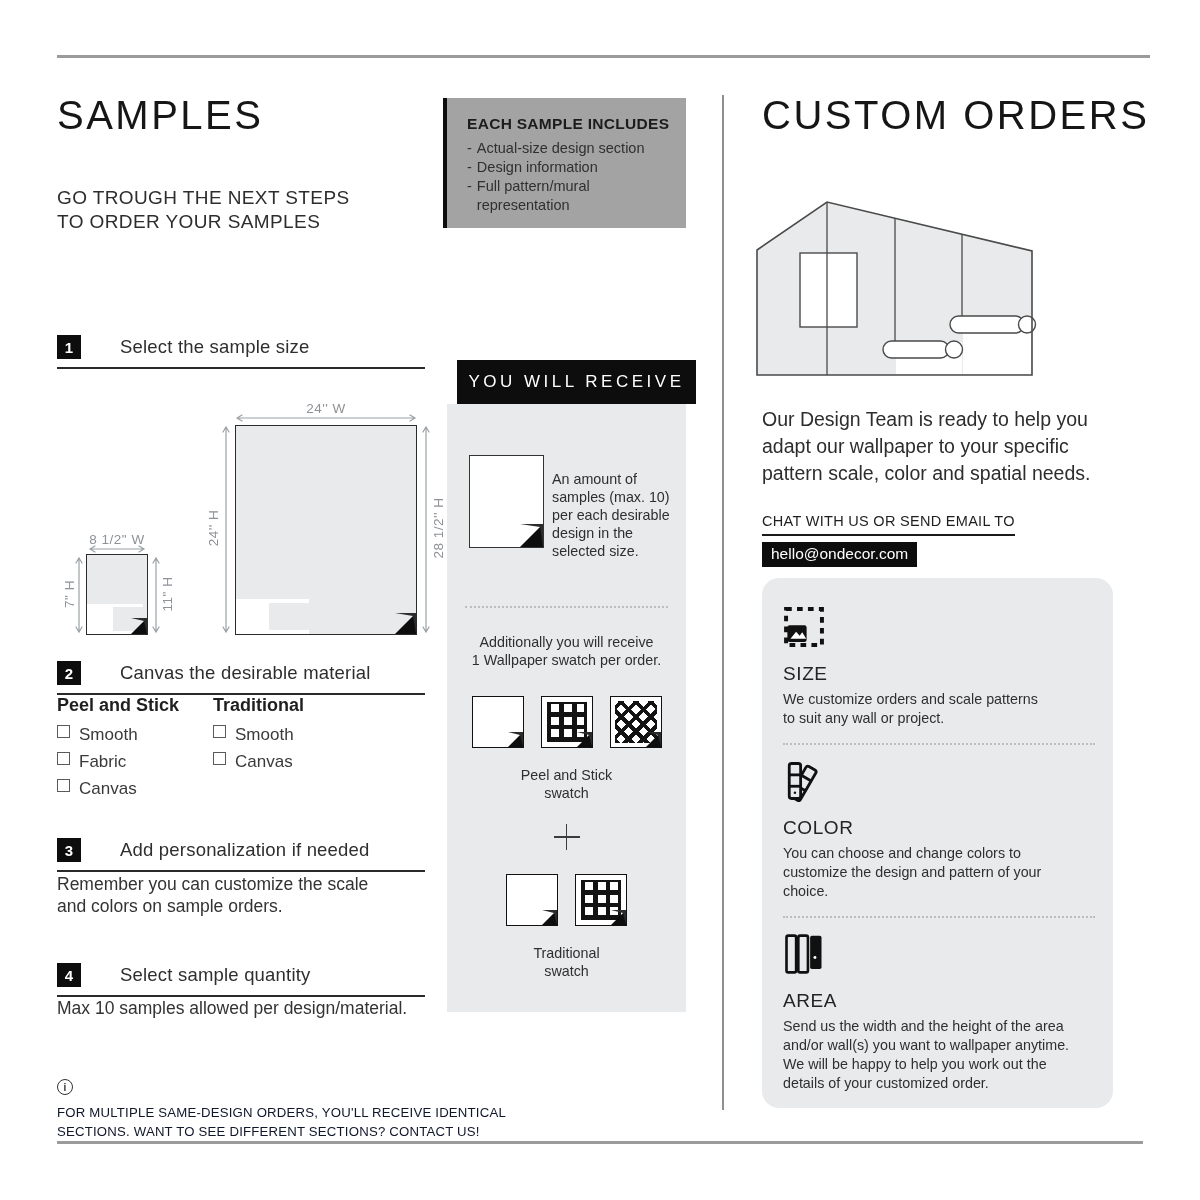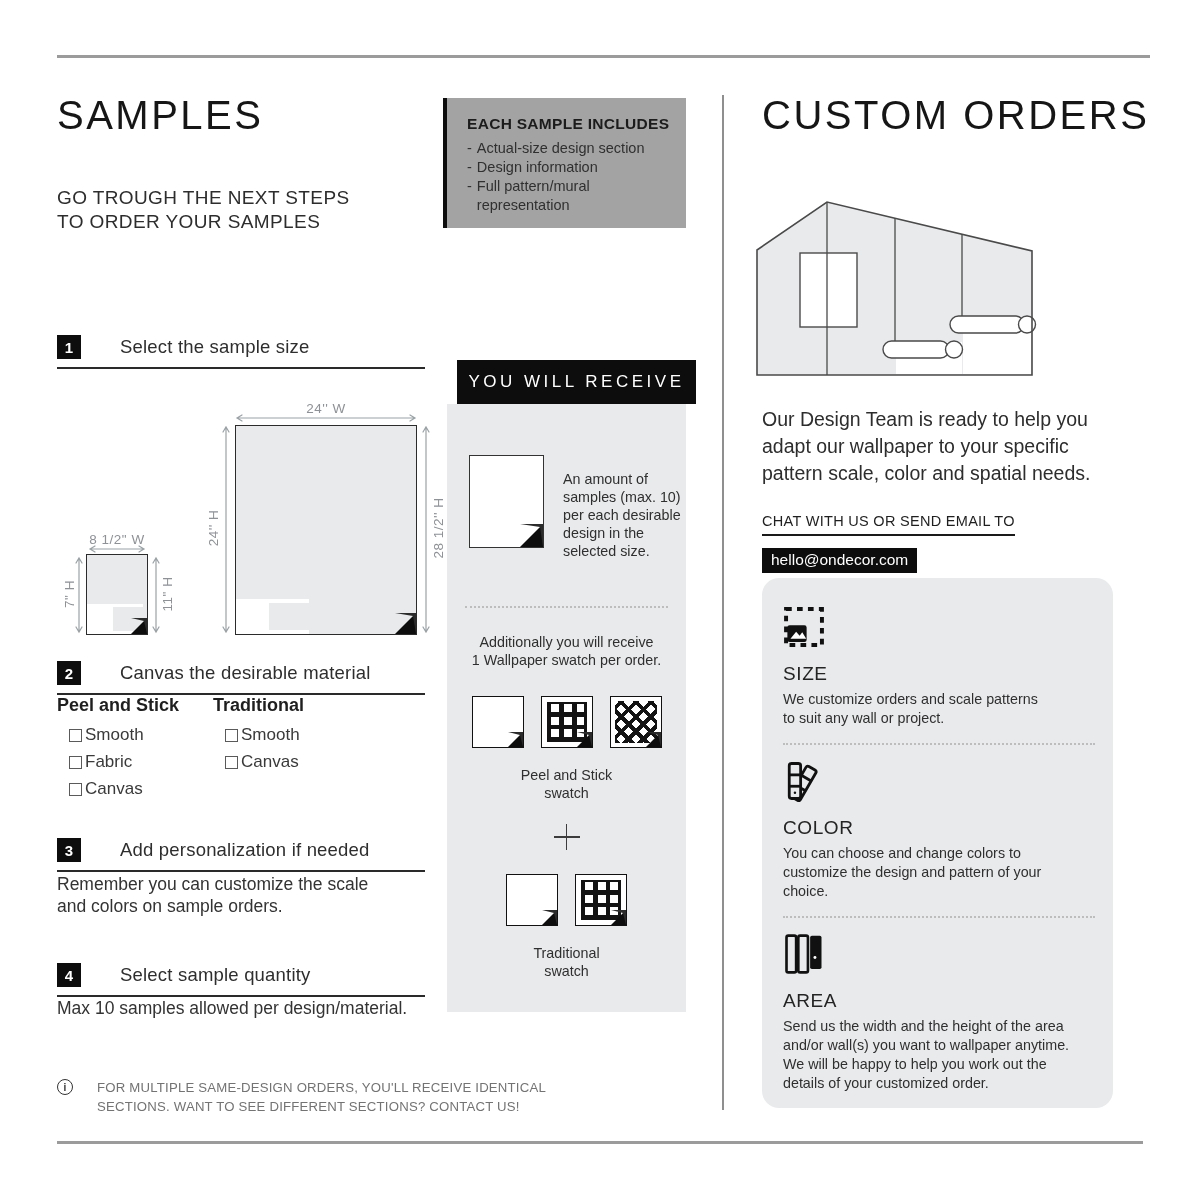--- a/index.html
+++ b/index.html
@@ -28,41 +28,41 @@
   .sbox .innergray{position:absolute;background:#e8eaeb;}
   .fold{position:absolute;right:0;bottom:0;width:0;height:0;border-style:solid;}
   .hlab,.vlab{position:absolute;font-size:13.5px;color:#8e9296;letter-spacing:.5px;white-space:nowrap;}
   .hlab{transform:translate(-50%,0);}
   .vlab{transform:translate(-50%,-50%) rotate(-90deg);}
 
   
   .materials{position:absolute;left:57px;top:695px;width:368px;display:flex;}
   .matcol{width:156px;}
   .mattitle{font-size:18px;font-weight:700;color:#1f1f1f;margin-bottom:9px;white-space:nowrap;}
-  .cbrow{display:flex;align-items:center;gap:3px;margin-bottom:7px;font-size:17px;color:#3a3a3a;white-space:nowrap;margin-left:12px;}
+  .cbrow{display:flex;align-items:flex-start;gap:9px;margin-bottom:7px;font-size:17px;color:#3a3a3a;white-space:nowrap;}
   .cb{width:13px;height:13px;border:1.5px solid #5a5a5a;flex:0 0 13px;box-sizing:border-box;}
 
   .note{position:absolute;left:57px;font-size:17.5px;line-height:22px;color:#333;}
-  .footnote{position:absolute;left:57px;top:1078px;width:500px;display:flex;gap:24px;
-            font-size:13.2px;line-height:19px;letter-spacing:.2px;color:#737373;}
+  .footnote{position:absolute;left:57px;top:1078px;width:500px;display:flex;gap:8px;
+            font-size:13.2px;line-height:19px;letter-spacing:.2px;color:#0f172a;flex-direction:column;}
   .info-icon{flex:0 0 16px;width:16px;height:16px;border:1.4px solid #333;border-radius:50%;
              display:flex;align-items:center;justify-content:center;margin-top:1px;box-sizing:border-box;}
   .info-icon::before{content:"i";font-size:10px;font-weight:700;color:#333;}
 
   
   .includes{position:absolute;left:443px;top:98px;width:243px;height:130px;background:#a3a3a3;
             border-left:4px solid #0d0d0d;box-sizing:border-box;padding:17px 12px 0 20px;}
   .inc-title{font-size:15.5px;font-weight:700;color:#1c1c1c;letter-spacing:.3px;margin-bottom:6px;}
   .inc-row{display:flex;gap:5px;font-size:14.5px;line-height:19px;color:#303030;}
   .receive-header{position:absolute;left:447px;top:360px;width:239px;height:44px;background:#0d0d0d;
                   color:#fff;display:flex;align-items:center;justify-content:center;
                   font-size:17px;letter-spacing:3.5px;white-space:nowrap;margin-left:10px;}
   .receive-box{position:absolute;left:447px;top:404px;width:239px;height:608px;background:#e9eaec;
                box-sizing:border-box;}
-  .amount{display:flex;gap:19px;margin:51px 0 0 22px;}
+  .amount{display:flex;gap:8px;margin:51px 0 0 22px;}
   .page-icon{width:75px;height:93px;background:#fff;border:1.5px solid #333;position:relative;flex:0 0 75px;box-sizing:border-box;}
   .amount-text{font-size:14.3px;line-height:18px;color:#2f2f2f;padding-top:15px;}
   .dotsep{border-top:2px dotted #bdbdbd;}
   .receive-box .dotsep{margin:46px 18px 0 18px;}
   .centertext{text-align:center;font-size:14.3px;line-height:18px;color:#2f2f2f;margin-top:25px;}
   .swatchrow{display:flex;justify-content:center;gap:17px;margin-top:27px;}
   .swatch{width:52px;height:52px;background:#fff;border:1.5px solid #111;position:relative;box-sizing:border-box;}
   .swatch.grid::before{content:"";position:absolute;inset:5px;
       background:repeating-linear-gradient(90deg,#131313 0 4.5px,transparent 4.5px 12.5px),
                  repeating-linear-gradient(0deg,#131313 0 4.5px,transparent 4.5px 12.5px);}
@@ -73,21 +73,21 @@
   .plus-icon{position:relative;width:26px;height:26px;margin:22px auto 0 auto;}
   .plus-icon::before,.plus-icon::after{content:"";position:absolute;background:#3c3c3c;}
   .plus-icon::before{left:0;top:12px;width:26px;height:1.6px;}
   .plus-icon::after{left:12px;top:0;width:1.6px;height:26px;}
 
   
   .cust-intro{position:absolute;left:762px;top:406px;font-size:19.5px;line-height:27px;color:#2d2d2d;}
   .chatwrap{position:absolute;left:762px;top:512px;}
   .chatlabel{display:inline-block;font-size:14.5px;letter-spacing:.3px;color:#1f1f1f;
              border-bottom:2px solid #1a1a1a;padding-bottom:5px;white-space:nowrap;}
-  .emailchip{display:table;background:#0d0d0d;color:#fff;font-size:15.5px;padding:3px 9px 4px 9px;margin-top:12px;}
+  .emailchip{display:table;background:#0d0d0d;color:#fff;font-size:15.5px;padding:3px 9px 4px 9px;margin-top:6px;}
   .panel{position:absolute;left:762px;top:578px;width:351px;height:530px;background:#e9eaec;
          box-sizing:border-box;padding:28px 8px 0 21px;border-radius:17px;}
   .feat-name{font-size:19px;letter-spacing:.6px;color:#242424;margin-top:11px;}
   .feat-text{font-size:14.3px;line-height:19px;color:#2f2f2f;margin-top:5px;}
   .panel .dotsep{margin:15px 10px 15px 0;}
   .nw{white-space:nowrap;}
 </style>
 </head>
 <body>
 

